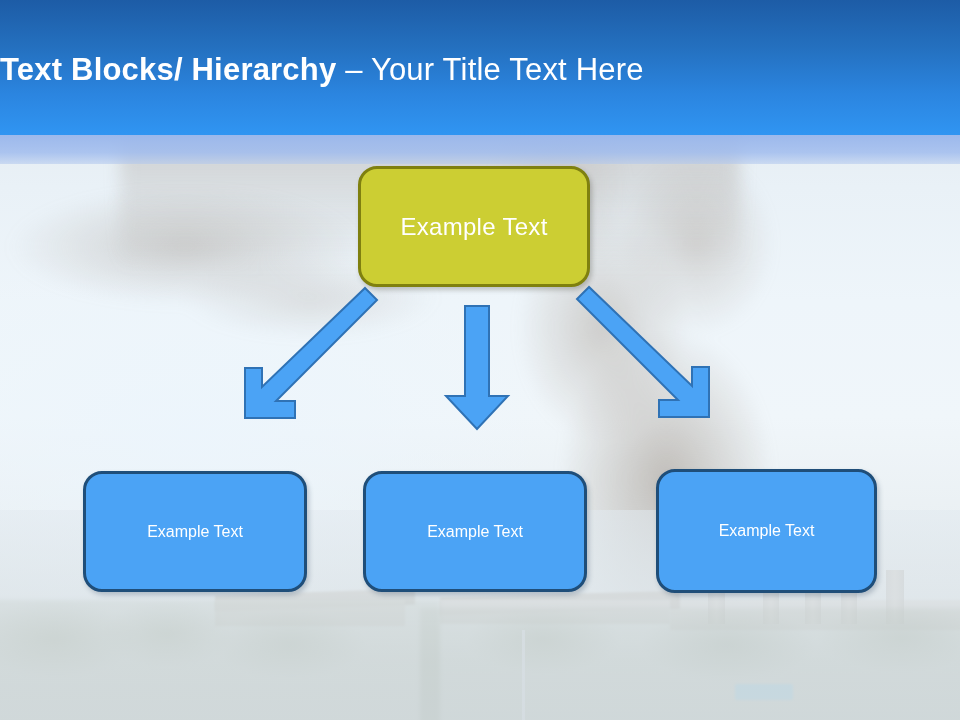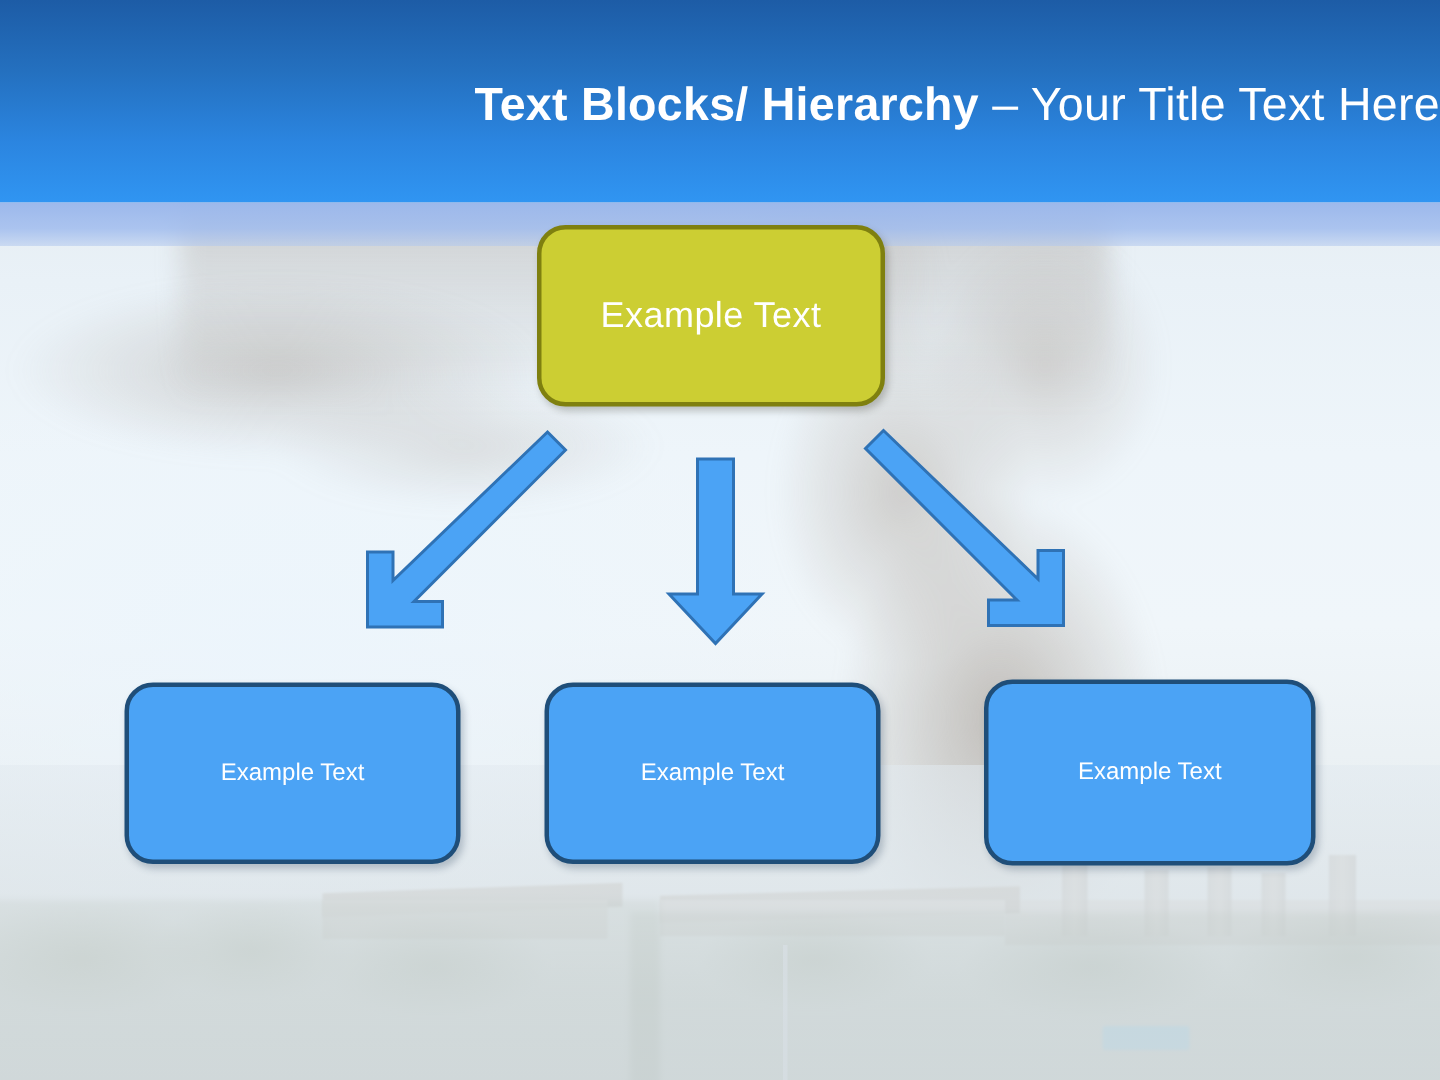--- a/index.html
+++ b/index.html
@@ -127,38 +127,39 @@
     position: absolute;
     left: 0; top: 135px;
     width: 960px;
     height: 29px;
     background: linear-gradient(to bottom, rgba(150,180,235,0.92) 0%, rgba(160,188,238,0.85) 60%, rgba(178,200,238,0.55) 100%);
   }
   .slide-title {
     position: absolute;
     left: 0; top: 50px;
     width: 960px;
-    text-align: right;
+    text-align: left;
     color: #ffffff;
     font-size: 31px;
     line-height: 40px;
     letter-spacing: 0.2px;
     white-space: nowrap;
   }
   .slide-title .t-bold { font-weight: bold; }
   .slide-title .t-norm { font-weight: normal; }
 
   
   .node {
     position: absolute;
     display: flex;
     align-items: center;
     justify-content: center;
     color: #ffffff;
     box-sizing: border-box;
+    margin-top: 16px;
   }
   .node-root {
     left: 358px;
     top: 150px;
     width: 232px;
     height: 121px;
     background: #ccce33;
     border: 3px solid #7f800f;
     border-radius: 19px;
     font-size: 24px;

